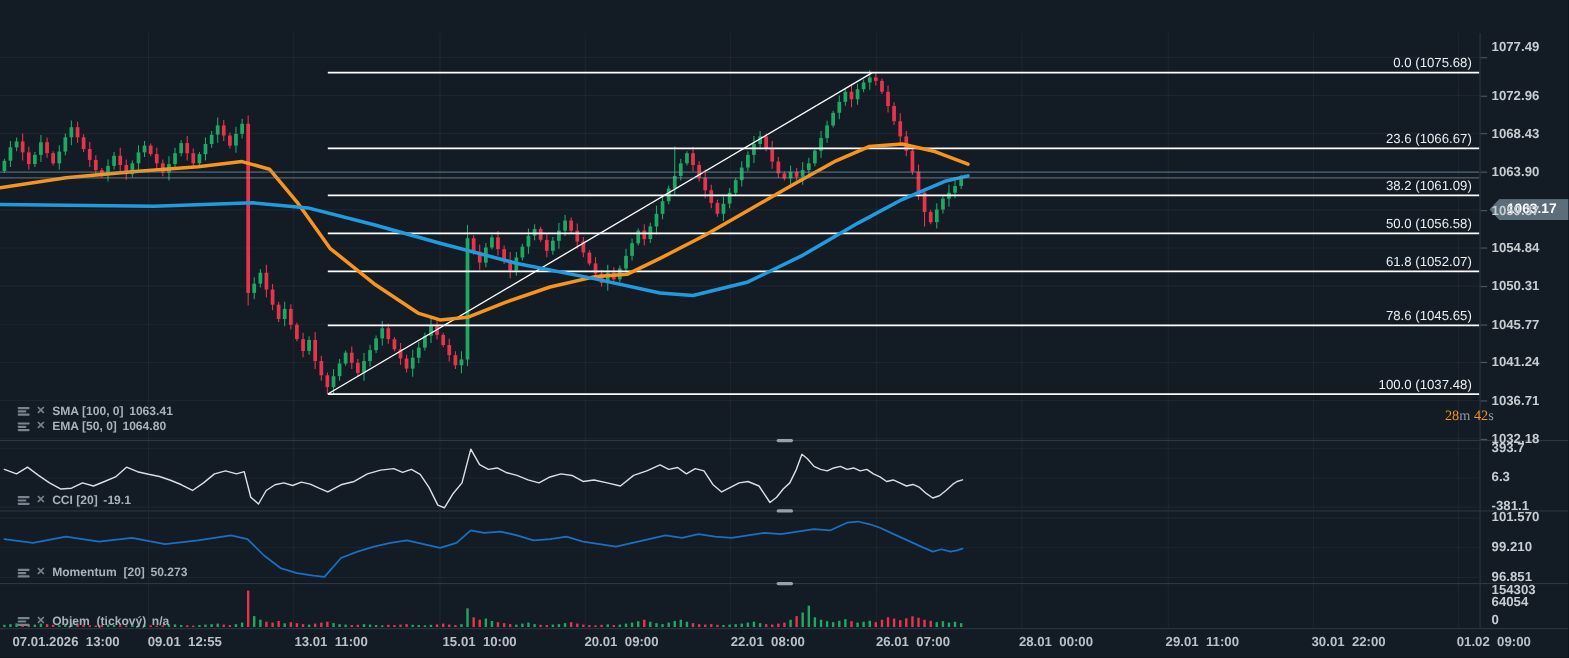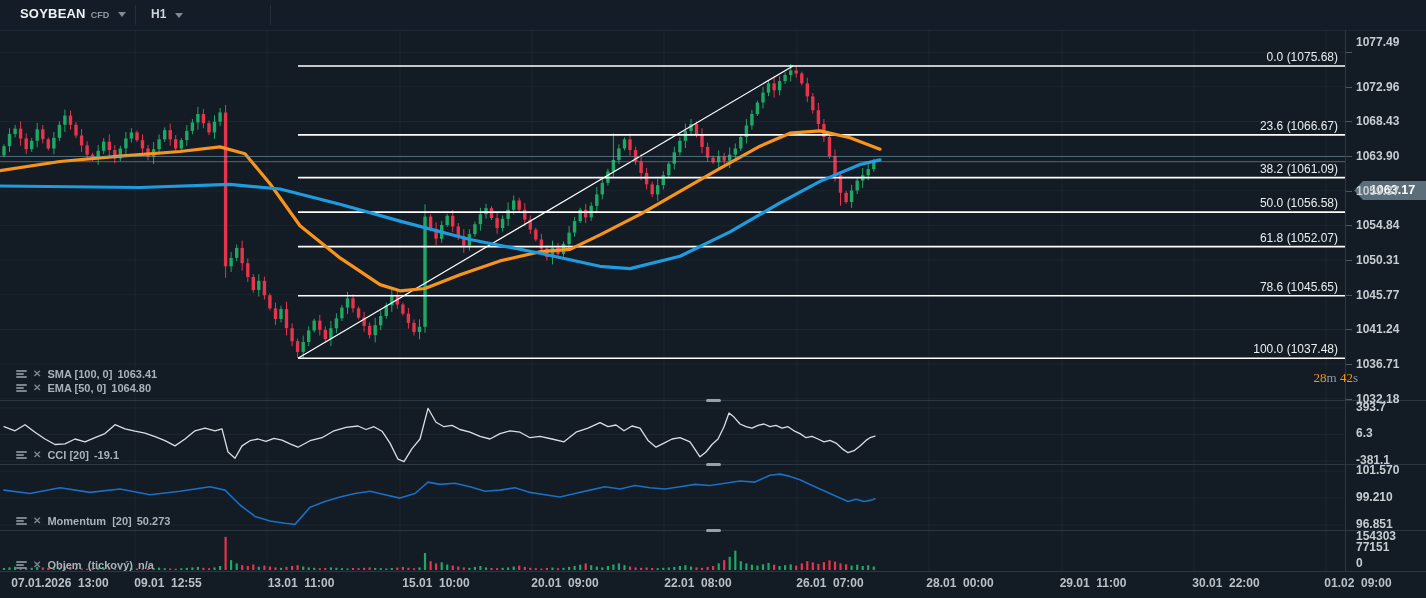--- a/index.html
+++ b/index.html
@@ -40,33 +40,20 @@
   .ic-set i:nth-child(2){width:8px;}
   .ic-x{font-size:10px;font-weight:700;color:#79848e;margin-right:6px;cursor:pointer;line-height:11px;}
   .leg-t,.leg-v{font-size:11px;font-weight:700;color:#a9b2b9;white-space:pre;text-align:center;}
   .leg-v{margin-left:5px;}
 </style>
 </head>
 <body>
 
 <div id="app">
 
-  <div class="hdr">
-    <div class="sym">
-      <span class="sym-name">SOYBEAN</span>
-      <span class="sym-badge">CFD</span>
-      <span class="caret"></span>
-    </div>
-    <div class="hsep" style="left:135px"></div>
-    <div class="tf">
-      <span class="tf-name">H1</span>
-      <span class="caret"></span>
-    </div>
-    <div class="hsep" style="left:270px"></div>
-  </div>
 
   <svg id="main-svg" style="top:30px" width="1345" height="370">
       <line x1="135" y1="0" x2="135" y2="370" stroke="rgba(255,255,255,0.045)" stroke-width="1"></line>
       <line x1="267" y1="0" x2="267" y2="370" stroke="rgba(255,255,255,0.045)" stroke-width="1"></line>
       <line x1="400" y1="0" x2="400" y2="370" stroke="rgba(255,255,255,0.045)" stroke-width="1"></line>
       <line x1="532" y1="0" x2="532" y2="370" stroke="rgba(255,255,255,0.045)" stroke-width="1"></line>
       <line x1="664" y1="0" x2="664" y2="370" stroke="rgba(255,255,255,0.045)" stroke-width="1"></line>
       <line x1="797" y1="0" x2="797" y2="370" stroke="rgba(255,255,255,0.045)" stroke-width="1"></line>
       <line x1="929" y1="0" x2="929" y2="370" stroke="rgba(255,255,255,0.045)" stroke-width="1"></line>
       <line x1="1062" y1="0" x2="1062" y2="370" stroke="rgba(255,255,255,0.045)" stroke-width="1"></line>
@@ -654,21 +641,21 @@
       <div class="pa-label" style="top:326px">1036.71</div>
       <div class="pa-tick" style="top:369px"></div>
       <div class="pa-label" style="top:361px">1032.18</div>
       <div class="pa-label" style="top:369px">393.7</div>
       <div class="pa-label" style="top:395px">6.3</div>
       <div class="pa-label" style="top:422px">-381.1</div>
       <div class="pa-label" style="top:432px">101.570</div>
       <div class="pa-label" style="top:459px">99.210</div>
       <div class="pa-label" style="top:486px">96.851</div>
       <div class="pa-label" style="top:498px">154303</div>
-      <div class="pa-label" style="top:509px">77151</div>
+      <div class="pa-label" style="top:509px">64054</div>
       <div class="pa-label" style="top:525px">0</div>
     </div>
 
   <div class="timer"><span class="t-num">28</span><span class="t-unit">m </span><span class="t-num">42</span><span class="t-unit">s</span></div>
 
   <div class="taxis" id="taxis">
       <div class="ta-label" style="left:60px">07.01.2026  13:00</div>
       <div class="ta-label" style="left:168px">09.01  12:55</div>
       <div class="ta-label" style="left:301px">13.01  11:00</div>
       <div class="ta-label" style="left:436px">15.01  10:00</div>

